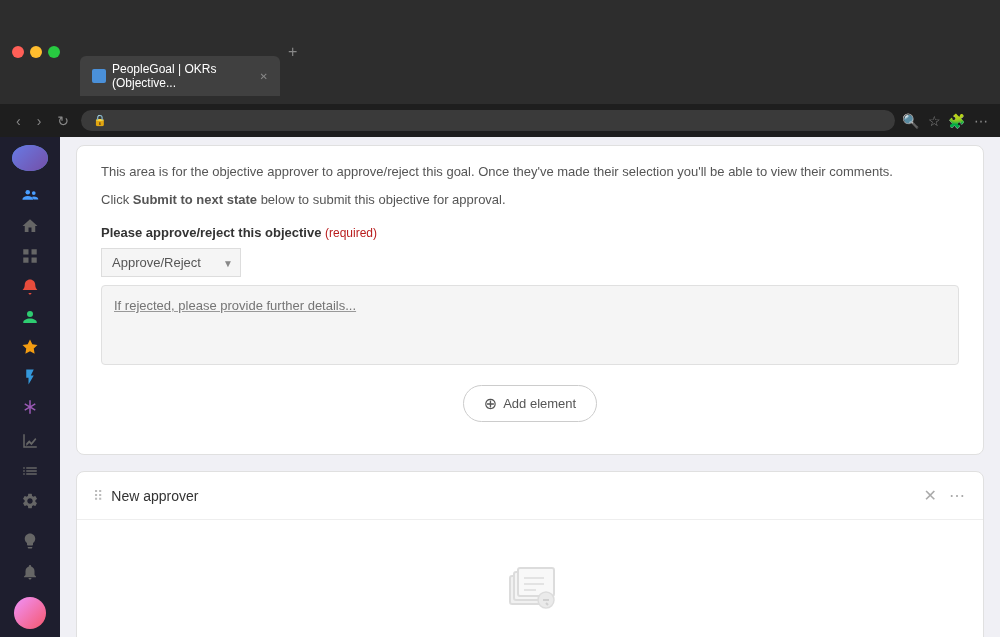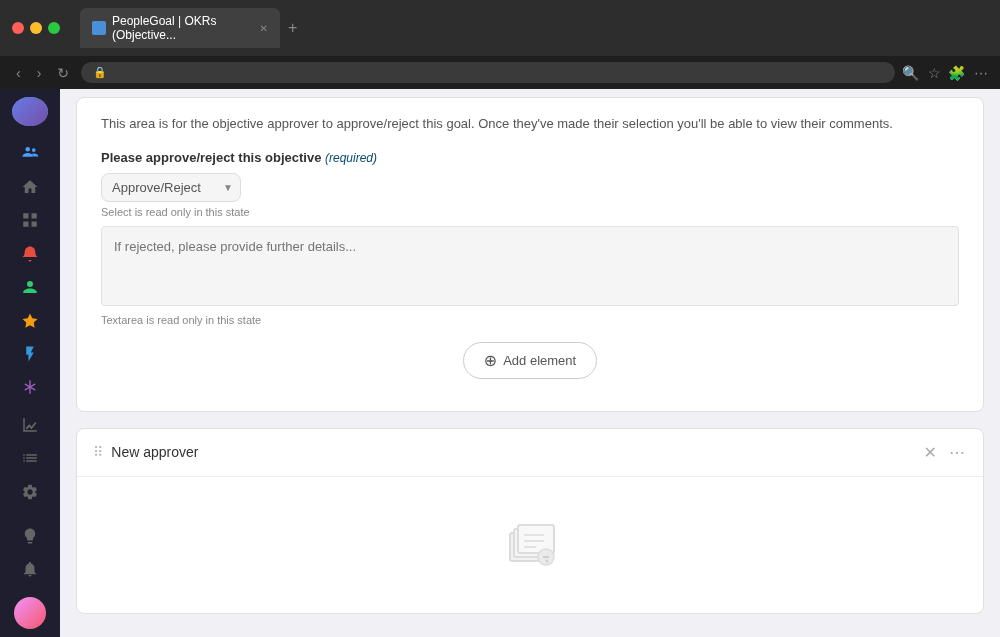--- a/index.html
+++ b/index.html
@@ -7,21 +7,21 @@
 
     
     .browser-chrome { background: #2d2d2d; flex-shrink: 0; }
     .title-bar { display: flex; align-items: center; padding: 8px 12px; gap: 8px; }
     .traffic-lights { display: flex; gap: 6px; }
     .traffic-light { width: 12px; height: 12px; border-radius: 50%; }
     .tl-red { background: #ff5f57; }
     .tl-yellow { background: #ffbd2e; }
     .tl-green { background: #28ca41; }
     .tab-bar { display: flex; align-items: center; padding: 0 12px; }
-    .tab { background: #3c3c3c; color: #ccc; font-size: 12px; padding: 6px 12px; border-radius: 6px 6px 0 0; display: flex; align-items: center; gap: 6px; max-width: 200px; }
+    .tab { background: #3c3c3c; color: #ccc; font-size: 12px; padding: 6px 12px; border-radius: 6px 6px 0 0; display: flex; align-items: center; gap: 6px; max-width: 200px; margin-top: 48px; }
     .tab.active { background: #404040; color: #fff; }
     .tab-favicon { width: 14px; height: 14px; background: #4a90d9; border-radius: 2px; flex-shrink: 0; }
     .tab-close { color: #888; font-size: 10px; cursor: pointer; }
     .new-tab { background: none; border: none; color: #888; font-size: 16px; cursor: pointer; padding: 0 8px; }
 
     .address-bar { background: #1e1e1e; display: flex; align-items: center; padding: 6px 12px; gap: 8px; }
     .nav-btn { background: none; border: none; color: #888; cursor: pointer; font-size: 14px; padding: 2px 4px; }
     .url-bar { flex: 1; background: #3a3a3a; border-radius: 16px; display: flex; align-items: center; padding: 4px 12px; gap: 6px; }
     .lock-icon { color: #aaa; font-size: 11px; }
     .url-text { color: #ccc; font-size: 12px; }
@@ -43,28 +43,28 @@
 
     
     .section-card { background: #fff; margin: 8px 16px; border-radius: 8px; border: 1px solid #e0e0e0; }
 
     .section-body { padding: 16px 24px; }
 
     .info-text { color: #555; font-size: 13px; line-height: 1.5; margin-bottom: 8px; }
     .info-text strong { font-weight: 600; }
 
     .field-label { font-size: 13px; font-weight: 600; color: #333; margin-bottom: 8px; margin-top: 16px; }
-    .field-label .required { color: #0c4a6e; font-weight: 400; font-style: italic; font-size: 12px; }
+    .field-label .required { color: #b91c1c; font-weight: 400; font-size: 12px; }
 
     .select-wrapper { position: relative; display: inline-block; }
-    .select-field { background: #f5f5f5; border: 1px solid #ddd; border-radius: 8px; padding: 6px 28px 6px 10px; font-size: 13px; color: #555; cursor: default; appearance: none; min-width: 140px; }
+    .select-field { background: #f5f5f5; border: 1px solid #ddd; border-radius: 0; padding: 6px 28px 6px 10px; font-size: 13px; color: #555; cursor: default; appearance: none; min-width: 140px; }
     .select-arrow { position: absolute; right: 8px; top: 50%; transform: translateY(-50%); color: #888; font-size: 10px; pointer-events: none; }
     .field-hint { font-size: 11px; color: #888; margin-top: 4px; }
 
-    .textarea-field { width: 100%; background: #f5f5f5; border: 1px solid #e0e0e0; border-radius: 4px; padding: 12px; font-size: 13px; color: #999; resize: none; height: 80px; font-family: inherit; margin-top: 8px; }
+    .textarea-field { width: 100%; background: #f5f5f5; border: 1px solid #e0e0e0; border-radius: 4px; padding: 12px; font-size: 13px; color: #999; resize: none; height: 80px; font-family: inherit; margin-top: 8px; text-decoration: underline; }
 
     .add-element-btn { display: flex; align-items: center; justify-content: center; gap: 6px; border: 1px solid #ccc; border-radius: 20px; padding: 8px 20px; background: #fff; color: #555; font-size: 13px; cursor: pointer; margin: 16px auto; }
 
     
     .new-section-card { background: #fff; margin: 8px 16px; border-radius: 8px; border: 1px solid #e0e0e0; }
     .new-section-header { display: flex; align-items: center; padding: 12px 16px; border-bottom: 1px solid #eee; gap: 8px; }
     .drag-handle { color: #bbb; font-size: 14px; cursor: grab; }
     .section-title { flex: 1; font-size: 14px; font-weight: 500; color: #333; }
     .section-actions { display: flex; gap: 8px; align-items: center; }
     .section-action-btn { background: none; border: none; color: #aaa; cursor: pointer; font-size: 16px; padding: 2px; }
@@ -192,37 +192,38 @@
     <div class="sidebar-icon">
       <div class="user-avatar-img" style="width:32px;height:32px;border-radius:50%;background:linear-gradient(135deg,#f093fb,#f5576c);"></div>
     </div>
   </div>
 
   <div class="main-content">
 
     <div class="section-card">
       <div class="section-body">
         <p class="info-text">This area is for the objective approver to approve/reject this goal. Once they've made their selection you'll be able to view their comments.</p>
+        <p class="info-text">
+          <span>Click </span><strong>Submit to next state</strong><span> below to submit this objective for approval.</span>
+        </p>
 
         <div class="field-label">
           <span>Please approve/reject this objective</span>
           <span class="required"> <span>(required)</span></span>
         </div>
 
         <div class="select-wrapper">
           <div class="select-field">
             <span>Approve/Reject</span>
           </div>
           <span class="select-arrow">▼</span>
         </div>
-        <div class="field-hint">Select is read only in this state</div>
 
 
         <textarea class="textarea-field" readonly="" placeholder="If rejected, please provide further details..." style=""></textarea>
-        <div class="field-hint">Textarea is read only in this state</div>
 
         <div style="display:flex; justify-content:center;">
           <button class="add-element-btn">
             <span style="font-size:16px;">⊕</span>
             <span>Add element</span>
           </button>
         </div>
       </div>
     </div>
 

